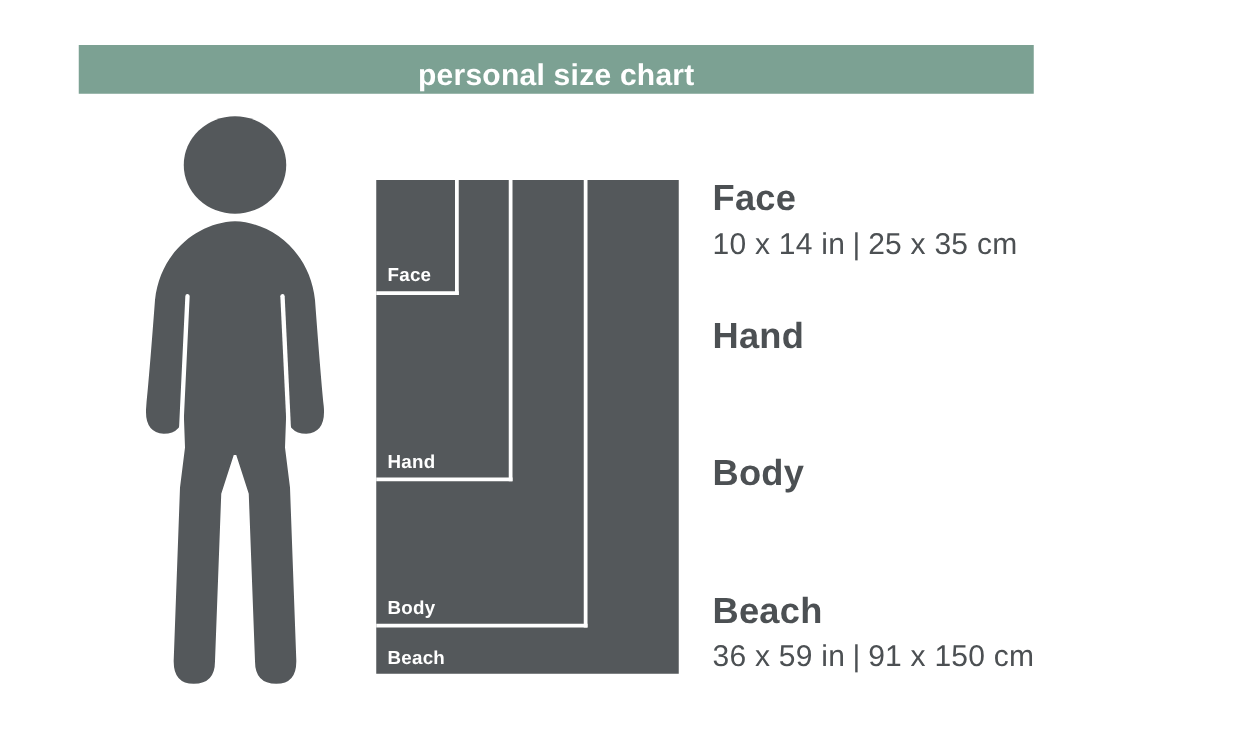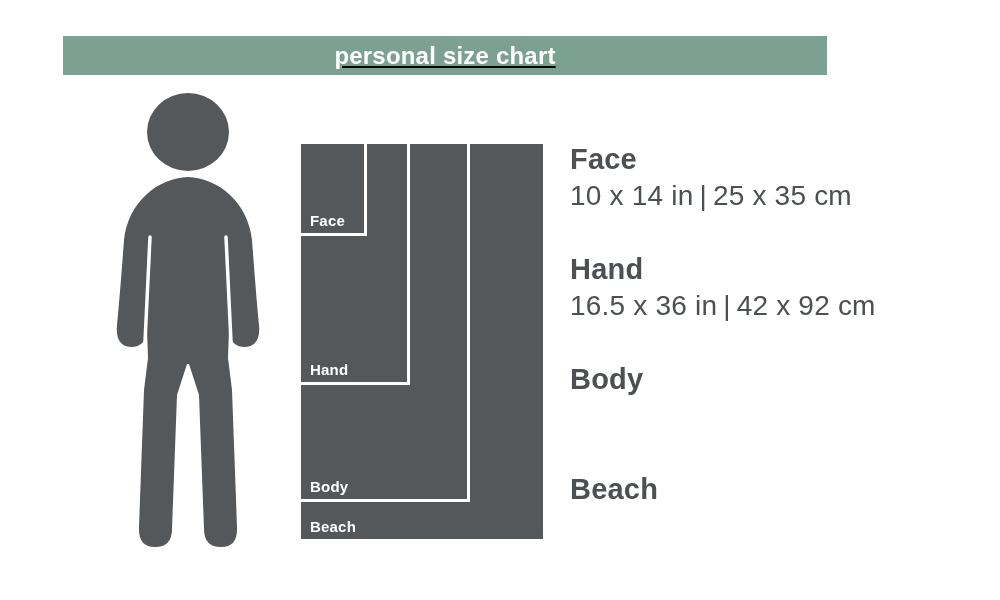--- a/index.html
+++ b/index.html
@@ -4,21 +4,21 @@
 <style>
   * { margin: 0; padding: 0; box-sizing: border-box; }
   html, body { width: 1000px; height: 600px; background: #ffffff; overflow: hidden; }
   body { font-family: "Liberation Sans", "DejaVu Sans", sans-serif; position: relative; }
 
   .canvas { position: absolute; left: 0; top: 0; width: 1000px; height: 600px; background: #ffffff; }
 
   
   .header-bar {
     position: absolute; left: 63px; top: 36px; width: 764px; height: 39px;
-    display: flex; align-items: center; justify-content: center; text-decoration: underline;
+    display: flex; align-items: flex-end; justify-content: center;
   }
   .header-title {
     color: #ffffff; font-size: 24px; font-weight: 700; letter-spacing: 0.2px;
   }
 
   
   .figure-wrap { position: absolute; left: 110px; top: 90px; width: 160px; height: 460px; }
 
   
   .towel-chart { position: absolute; left: 301px; top: 144px; width: 242px; height: 395px; }
@@ -33,21 +33,21 @@
   }
 
   
   .size-list { position: absolute; left: 570px; top: 0; width: 400px; }
   .size-entry { position: absolute; left: 0; width: 400px; }
   .size-entry-0 { top: 141px; }
   .size-entry-1 { top: 251px; }
   .size-entry-2 { top: 361px; }
   .size-entry-3 { top: 471px; }
   .size-name { font-size: 29px; font-weight: 700; line-height: 37px; letter-spacing: 0.2px; }
-  .size-dims { font-size: 28px; font-weight: 400; line-height: 35px; letter-spacing: 0.2px; }
+  .size-dims { font-size: 24px; font-weight: 400; line-height: 35px; letter-spacing: 0.2px; }
   .size-sep  { padding: 0 6px; font-weight: 400; }
 </style>
 </head>
 <body>
 
 <div class="canvas">
 
   <div class="header-bar" style="background:#7CA193;">
     <div class="header-title">personal size chart</div>
   </div>
@@ -105,25 +105,25 @@
 
   <div class="size-list" style="color:#4C5053;">
 
     <div class="size-entry size-entry-0">
       <div class="size-name">Face</div>
       <div class="size-dims"><span>10 x 14 in</span><span class="size-sep">|</span><span>25 x 35 cm</span></div>
     </div>
 
     <div class="size-entry size-entry-1">
       <div class="size-name">Hand</div>
-      <div class="size-dims"><span>16.5 x 36 in</span><span class="size-sep">|</span><span>42 x 92 cm</span></div>
     </div>
 
     <div class="size-entry size-entry-2">
       <div class="size-name">Body</div>
     </div>
 
     <div class="size-entry size-entry-3">
       <div class="size-name">Beach</div>
+      <div class="size-dims"><span>36 x 59 in</span><span class="size-sep">|</span><span>91 x 150 cm</span></div>
     </div>
 
   </div>
 </div>
 
 </body></html>

